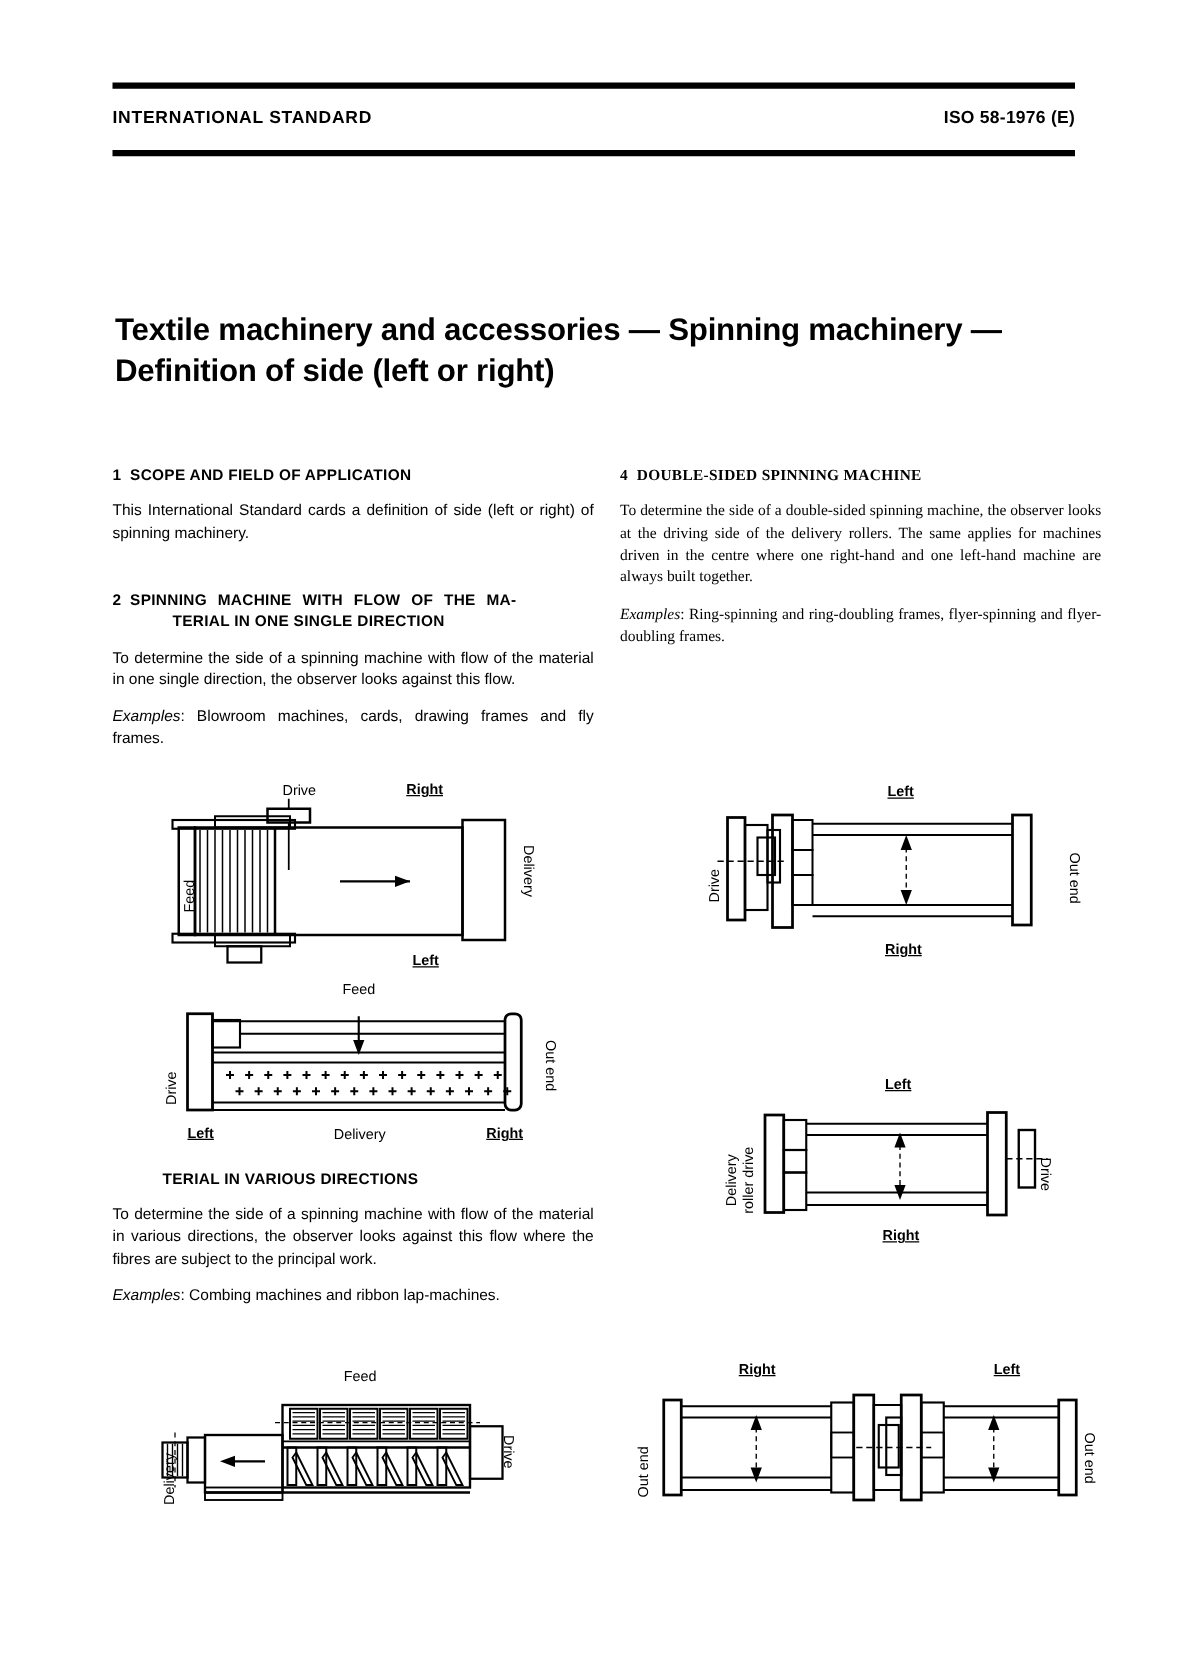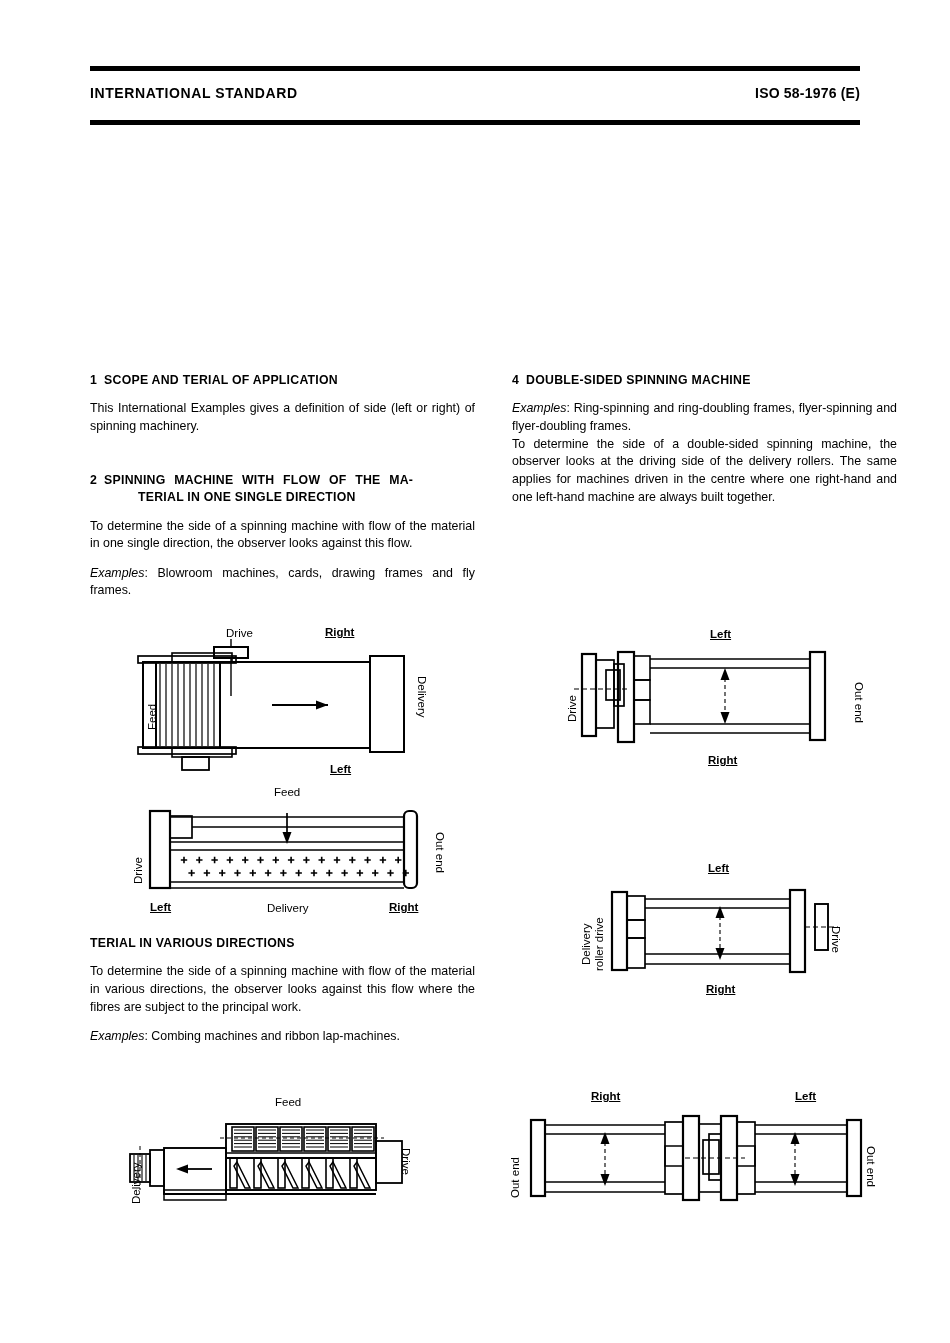--- a/index.html
+++ b/index.html
@@ -59,21 +59,21 @@
     letter-spacing: -0.2px;
   }
 
   
   .col {
     position: absolute;
     top: 372px;
     width: 385px;
   }
   .col-left  { left: 90px; }
-  .col-right { left: 512px; }
+  .col-right { left: 496px; font-family: Liberation Serif, serif; }
 
   .sec-head {
     font-size: 12.3px;
     font-weight: bold;
     line-height: 1.42;
     letter-spacing: 0.25px;
     margin: 0 0 11px 0;
     text-align: justify;
   }
   .sec-head .num { margin-right: 7px; }
@@ -142,27 +142,28 @@
 </head>
 <body>
 
 <div id="page">
 
   <div class="hdr-rule-top"></div>
   <div class="hdr-left">INTERNATIONAL STANDARD</div>
   <div class="hdr-right">ISO 58-1976 (E)</div>
   <div class="hdr-rule-bot"></div>
 
+  <div class="doc-title">Textile machinery and accessories — Spinning machinery — Definition of side (left or right)</div>
 
   <div class="col col-left">
 
     <div class="sec-head">
-      <span class="num">1</span><span>SCOPE AND TERIAL OF APPLICATION</span>
+      <span class="num">1</span><span>SCOPE AND FIELD OF APPLICATION</span>
     </div>
-    <p class="body">This International Examples gives a definition of side (left or right) of spinning machinery.</p>
+    <p class="body">This International Standard cards a definition of side (left or right) of spinning machinery.</p>
 
     <div class="gap-lg"></div>
 
     <div class="sec-head spaced">
       <span class="num">2</span><span>SPINNING MACHINE WITH FLOW OF THE MA-</span>
     </div>
     <div class="sec-head" style="margin-top:-11px;margin-left:48px;">
       <span>TERIAL IN ONE SINGLE DIRECTION</span>
     </div>
     <p class="body">To determine the side of a spinning machine with flow of the material in one single direction, the observer looks against this flow.</p>
@@ -282,21 +283,21 @@
             <path d="M244.70000000000002,87 H251.1 M247.9,83.8 V90.2" stroke="#000" stroke-width="1.6"></path>
             <path d="M260.00000000000006,87 H266.40000000000003 M263.20000000000005,83.8 V90.2" stroke="#000" stroke-width="1.6"></path>
             <path d="M275.3,87 H281.7 M278.5,83.8 V90.2" stroke="#000" stroke-width="1.6"></path>
             <path d="M290.6,87 H297 M293.8,83.8 V90.2" stroke="#000" stroke-width="1.6"></path>
           </g>
       </g>
     </svg>
   </div>
 
   <div style="position:absolute; left:90px; top:946px; width:385px;">
-    <div class="sec-head" style="margin-top:-11px;">
+    <div class="sec-head" style="margin-top:-11px;margin-left:40px;">
       <span>TERIAL IN VARIOUS DIRECTIONS</span>
     </div>
     <p class="body">To determine the side of a spinning machine with flow of the material in various directions, the observer looks against this flow where the fibres are subject to the principal work.</p>
     <p class="body last"><span class="ex">Examples</span><span>: Combing machines and ribbon lap-machines.</span></p>
   </div>
 
   <div class="fig" style="left:112px; top:1096px; width:350px; height:135px;">
 
     <div class="lbl" style="left:163px; top:0px;">Feed</div>
     <div class="lbl rot-l" style="left:18px; top:108px;">Delivery</div>
@@ -392,22 +393,22 @@
           <rect x="238" y="62" width="7" height="30" stroke="#000" fill="none" stroke-width="1.6"></rect>
           <path d="M245,66 L258,92 L253,92 L242,70 Z" stroke="#000" fill="none" stroke-width="1.5"></path>
         </g>
     </svg>
   </div>
 
   <div class="col col-right">
     <div class="sec-head">
       <span class="num">4</span><span>DOUBLE-SIDED SPINNING MACHINE</span>
     </div>
+    <p class="body">To determine the side of a double-sided spinning machine, the observer looks at the driving side of the delivery rollers. The same applies for machines driven in the centre where one right-hand and one left-hand machine are always built together.</p>
     <p class="body last"><span class="ex">Examples</span><span>: Ring-spinning and ring-doubling frames, flyer-spinning and flyer-doubling frames.</span></p>
-    <p class="body">To determine the side of a double-sided spinning machine, the observer looks at the driving side of the delivery rollers. The same applies for machines driven in the centre where one right-hand and one left-hand machine are always built together.</p>
   </div>
 
   <div class="fig" style="left:560px; top:626px; width:330px; height:148px;">
 
     <div class="lbl b" style="left:150px; top:2px;">Left</div>
     <div class="lbl b" style="left:148px; top:128px;">Right</div>
     <div class="lbl rot-l" style="left:6px; top:96px;">Drive</div>
     <div class="lbl rot-r" style="left:305px; top:56px;">Out end</div>
 
     <svg width="330" height="148" viewBox="0 0 330 148">

